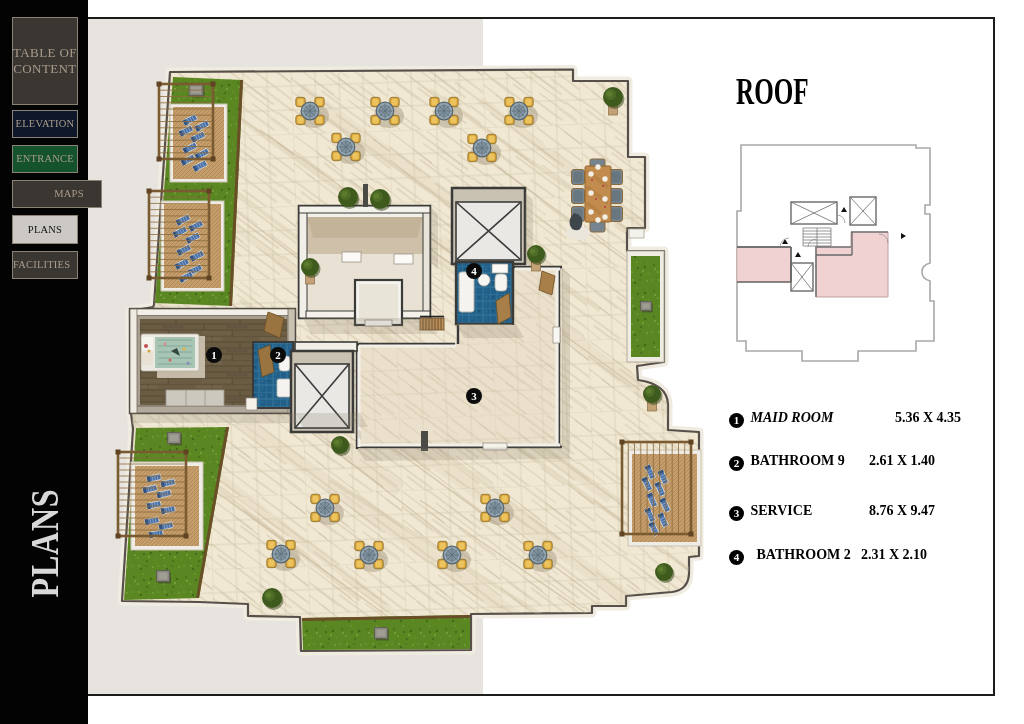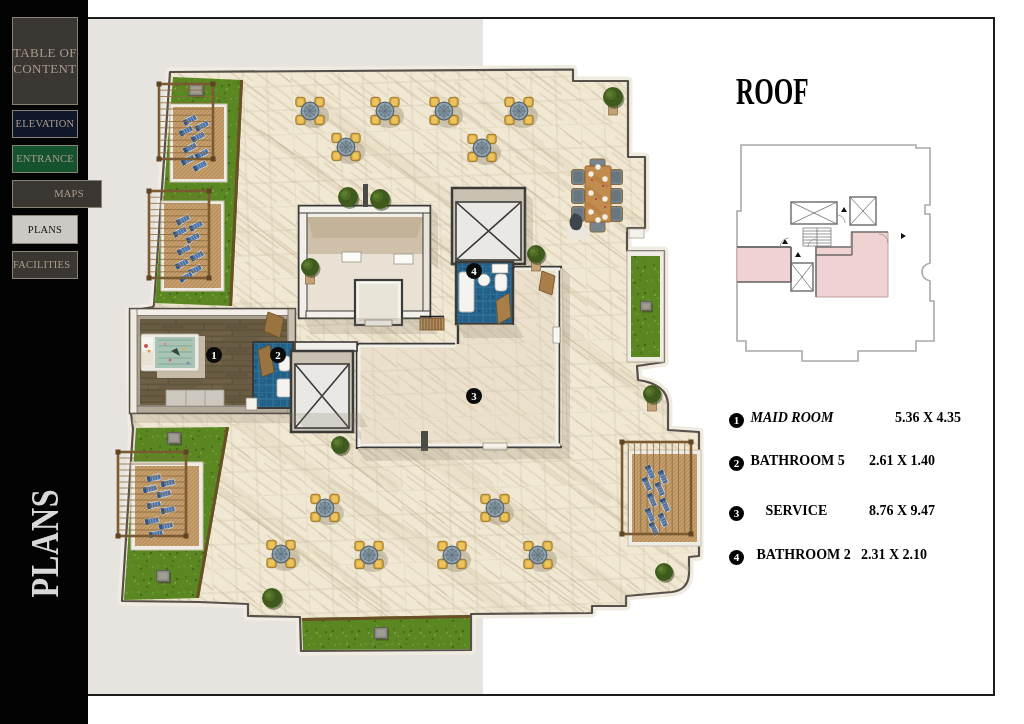--- a/index.html
+++ b/index.html
@@ -44,27 +44,27 @@
 <div class="abs" style="left:736px;top:70px;color:#000;font-size:37.5px;font-weight:bold;transform:scaleX(.67);transform-origin:left;letter-spacing:0px;line-height:1.15;">ROOF</div>
 
 <div class="abs" style="left:729px;top:410px;width:240px;height:17px;font-size:14px;font-weight:bold;color:#000;">
   <span style="display:inline-block;width:15px;height:15px;border-radius:50%;background:#000;color:#fff;text-align:center;line-height:15px;font-size:11px;vertical-align:-2px;">1</span>
   <span style="margin-left:3px;font-style:italic;">MAID ROOM</span>
   <span style="position:absolute;left:140px;margin-left:26px;">5.36 X 4.35</span>
 </div>
 
 <div class="abs" style="left:729px;top:453px;width:240px;height:17px;font-size:14px;font-weight:bold;color:#000;">
   <span style="display:inline-block;width:15px;height:15px;border-radius:50%;background:#000;color:#fff;text-align:center;line-height:15px;font-size:11px;vertical-align:-2px;">2</span>
-  <span style="margin-left:3px;">BATHROOM 5</span>
+  <span style="margin-left:3px;">BATHROOM 9</span>
   <span style="position:absolute;left:140px;">2.61 X 1.40</span>
 </div>
 
 <div class="abs" style="left:729px;top:503px;width:240px;height:17px;font-size:14px;font-weight:bold;color:#000;">
   <span style="display:inline-block;width:15px;height:15px;border-radius:50%;background:#000;color:#fff;text-align:center;line-height:15px;font-size:11px;vertical-align:-2px;">3</span>
-  <span style="margin-left:18px;font-family:Liberation Serif, serif;">SERVICE</span>
+  <span style="margin-left:3px;font-family:Liberation Serif, serif;">SERVICE</span>
   <span style="position:absolute;left:140px;">8.76 X 9.47</span>
 </div>
 
 <div class="abs" style="left:729px;top:547px;width:240px;height:17px;font-size:14px;font-weight:bold;color:#000;">
   <span style="display:inline-block;width:15px;height:15px;border-radius:50%;background:#000;color:#fff;text-align:center;line-height:15px;font-size:11px;vertical-align:-2px;">4</span>
   <span style="margin-left:9px;">BATHROOM 2</span>
   <span style="position:absolute;left:132px;">2.31 X 2.10</span>
 </div>
 
 <svg class="abs" style="left:0;top:0" width="1024" height="724" viewBox="0 0 1024 724">

